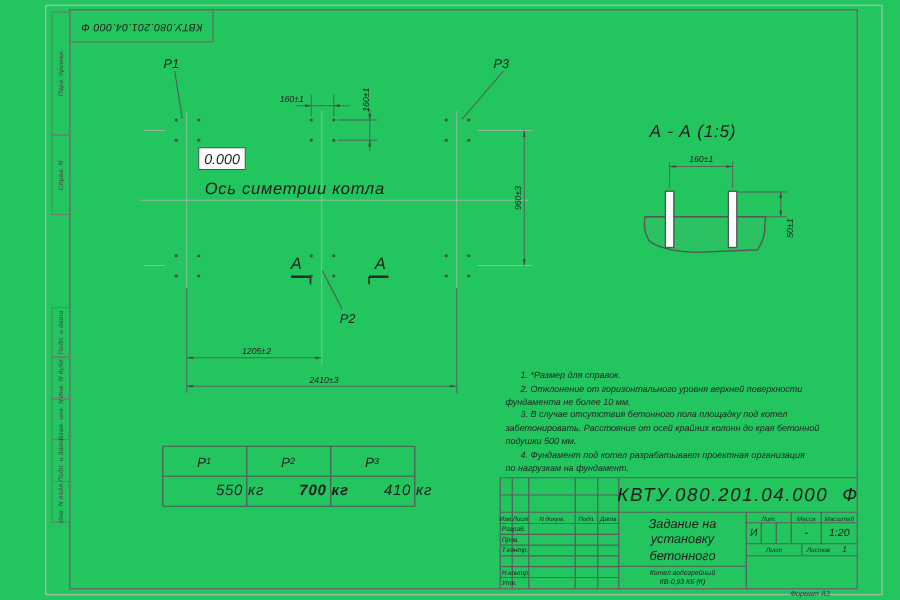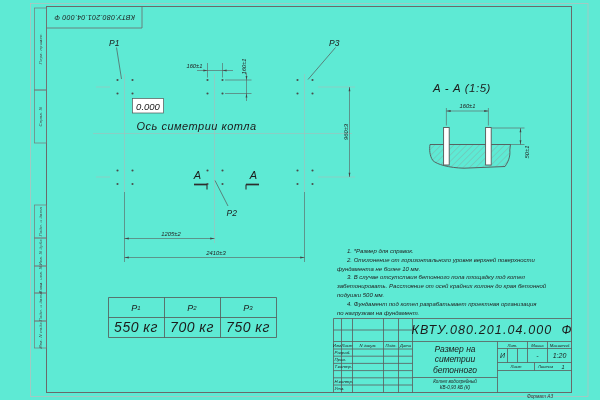--- a/index.html
+++ b/index.html
@@ -1,33 +1,33 @@
 <!DOCTYPE html>
 <html><head>
 <meta charset="utf-8">
 <style>
   html,body{margin:0;padding:0;background:#fff;}
-  .page{position:relative;width:600px;height:400px;background:#5eead4;overflow:hidden;
+  .page{position:relative;width:600px;height:400px;background:#22c55e;overflow:hidden;
         font-family:"Liberation Sans",sans-serif;color:#1c1c1c;}
   .abs{position:absolute;}
   .flexc{display:flex;align-items:center;justify-content:center;}
   .marginbox{position:absolute;left:34px;width:12px;display:flex;align-items:center;justify-content:center;}
   .marginbox span{writing-mode:vertical-rl;transform:rotate(180deg);font-size:4.3px;color:#444;
         white-space:nowrap;font-style:italic;letter-spacing:.2px;}
   .notes{position:absolute;left:337px;top:247px;width:236px;font-size:6px;line-height:8.8px;
         font-style:italic;color:#222;}
   .notes .ind{padding-left:10px;}
   .tb-label{position:absolute;font-size:4.2px;font-style:italic;color:#222;display:flex;
         align-items:center;justify-content:center;}
   .role{position:absolute;left:334.5px;width:20px;font-size:4.4px;font-style:italic;color:#222;}
   .hcell{position:absolute;display:flex;align-items:center;justify-content:center;
         font-size:9px;font-style:italic;}
   .hcell sub{font-size:6px;}
   .vcell{position:absolute;display:flex;align-items:center;justify-content:center;
-        font-size:14px;font-style:italic;letter-spacing:.5px;}
+        font-size:10px;font-style:italic;letter-spacing:.5px;margin-left:24px;}
   .logo-mark{width:9px;height:12px;background:repeating-linear-gradient(105deg,#111 0 1.6px,#fff 1.6px 2.4px);
         border:1px solid #111;box-sizing:border-box;}
   .company-name{font-size:3.4px;line-height:4.2px;color:#222;text-align:left;}
   svg text{font-family:"Liberation Sans",sans-serif;}
 </style>
 </head>
 <body>
 
 <div class="page">
 
@@ -259,40 +259,40 @@
   </div>
   <div class="hcell" style="left:164px;top:298px;width:56px;height:19px;">
     <i>P</i>
       <sub>2</sub>
   </div>
   <div class="hcell" style="left:220px;top:298px;width:56px;height:19px;">
     <i>P</i>
       <sub>3</sub>
   </div>
   <div class="vcell" style="left:108px;top:317px;width:56px;height:20px;">550 кг</div>
-  <div class="vcell" style="left:164px;top:317px;width:56px;height:20px;">700 кг</div>
-  <div class="vcell" style="left:220px;top:317px;width:56px;height:20px;">750 кг</div>
+  <div class="vcell" style="left:164px;top:317px;width:56px;height:20px;font-weight:bold;">700 кг</div>
+  <div class="vcell" style="left:220px;top:317px;width:56px;height:20px;">410 кг</div>
 
   <div class="abs flexc" style="left:413px;top:320px;width:158px;height:20px;font-size:12.5px;font-style:italic;letter-spacing:1.1px;white-space:pre;">КВТУ.080.201.04.000  Ф</div>
 
   <div class="tb-label" style="left:333px;top:341.5px;width:9px;height:7.5px;">Изм.</div>
   <div class="tb-label" style="left:341.5px;top:341.5px;width:11px;height:7.5px;">Лист</div>
   <div class="tb-label" style="left:352.5px;top:341.5px;width:31px;height:7.5px;">N докум.</div>
   <div class="tb-label" style="left:383.5px;top:341.5px;width:15px;height:7.5px;">Подп.</div>
   <div class="tb-label" style="left:398.5px;top:341.5px;width:14px;height:7.5px;">Дата</div>
 
   <div class="role" style="top:350px;">Разраб.</div>
   <div class="role" style="top:357.2px;">Пров.</div>
   <div class="role" style="top:364.4px;">Т.контр.</div>
   <div class="role" style="top:378.8px;">Н.контр.</div>
   <div class="role" style="top:386px;">Утв.</div>
 
   <div class="abs" style="left:413px;top:342px;width:84px;height:35px;display:flex;flex-direction:column;align-items:center;justify-content:center;font-size:8.5px;font-style:italic;line-height:10.5px;">
-    <span>Размер на</span>
-    <span>симетрии</span>
+    <span>Задание на</span>
+    <span>установку</span>
     <span>бетонного</span>
   </div>
 
   <div class="tb-label" style="left:497.5px;top:341.5px;width:30px;height:7px;">Лит.</div>
   <div class="tb-label" style="left:527.5px;top:341.5px;width:20px;height:7px;">Масса</div>
   <div class="tb-label" style="left:547.5px;top:341.5px;width:24px;height:7px;">Масштаб</div>
   <div class="abs flexc" style="left:497.5px;top:348.5px;width:10px;height:14px;font-size:7px;font-style:italic;">И</div>
   <div class="abs flexc" style="left:527.5px;top:348.5px;width:20px;height:14px;font-size:7px;font-style:italic;">-</div>
   <div class="abs flexc" style="left:547.5px;top:348.5px;width:24px;height:14px;font-size:7px;font-style:italic;">1:20</div>
 

